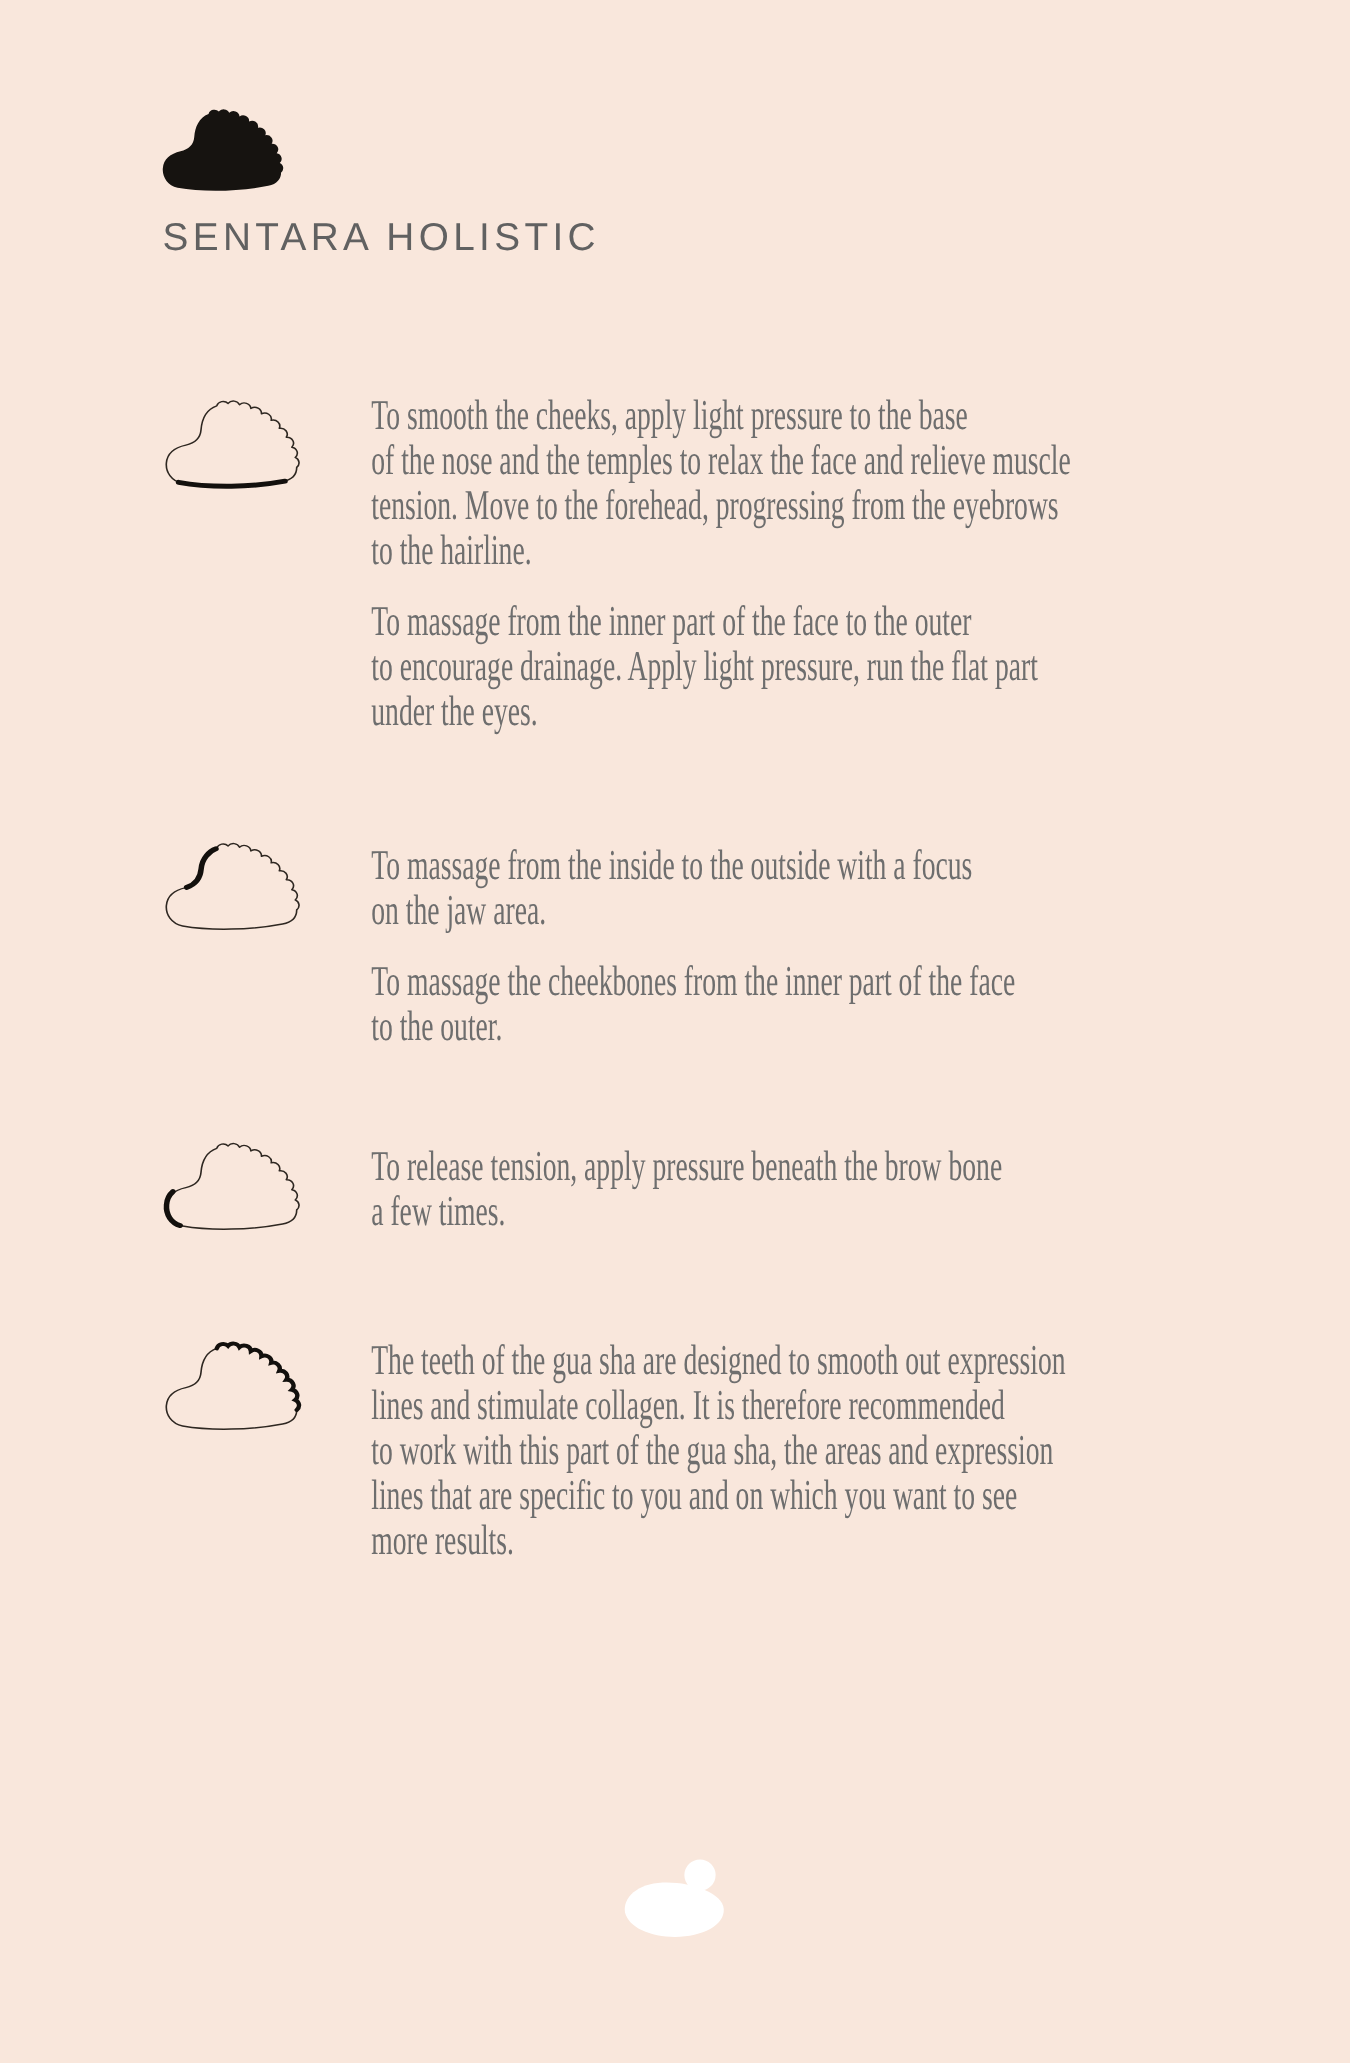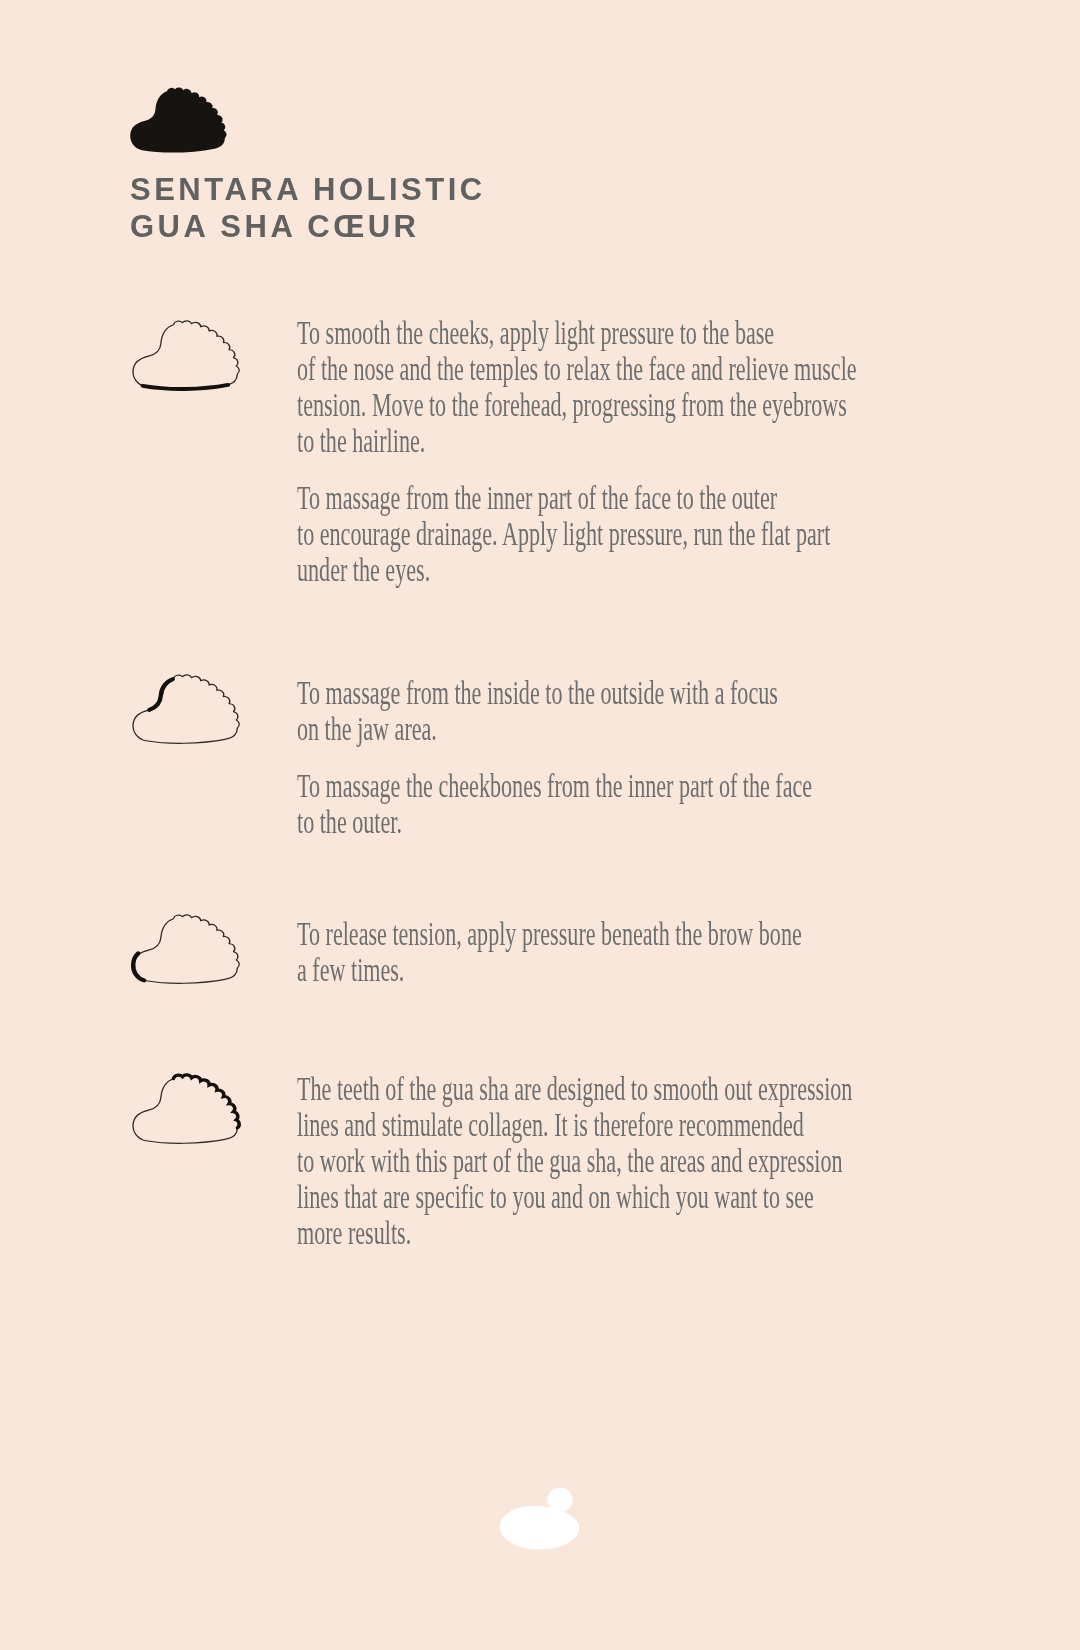--- a/index.html
+++ b/index.html
@@ -21,21 +21,21 @@
     width: 118px;
     height: 78px;
   }
   .brand-title {
     position: absolute;
     left: 130px;
     top: 171px;
     margin: 0;
     font-family: "Liberation Sans", sans-serif;
     font-size: 31px;
-    font-weight: 700;
+    font-weight: 400;
     letter-spacing: 3.5px;
     line-height: 37px;
     color: #616161;
   }
   .brand-title span { display: block; }
 
   
   .gs-icon {
     position: absolute;
     left: 124px;
@@ -134,21 +134,20 @@
 </svg>
 
 <div class="page">
 
   <svg class="brand-logo" viewBox="0 0 100 70" preserveAspectRatio="none">
     <use href="#gs-outline-path" fill="#161310"></use>
   </svg>
 
   <h1 class="brand-title">
     <span>SENTARA HOLISTIC</span>
-    <span>GUA SHA CŒUR</span>
   </h1>
 
   <svg class="gs-icon icon-1" viewBox="0 0 100 70" preserveAspectRatio="none">
     <use href="#gs-outline-path" class="outline"></use>
     <use href="#gs-hl-flat" class="hl"></use>
   </svg>
   <div class="section-text text-1">
     <p class="para">To smooth the cheeks, apply light pressure to the base
 of the nose and the temples to relax the face and relieve muscle
 tension. Move to the forehead, progressing from the eyebrows

